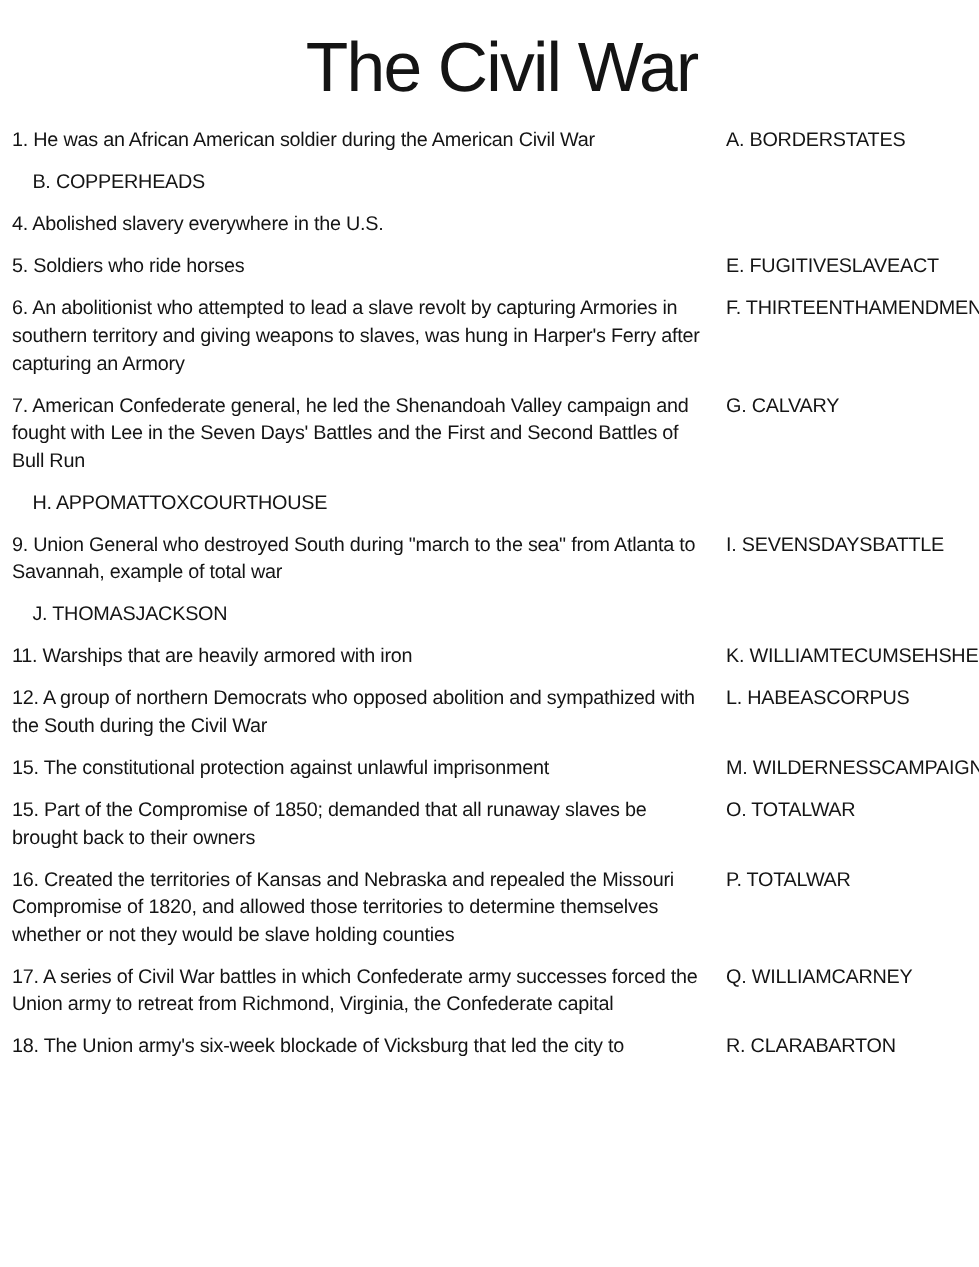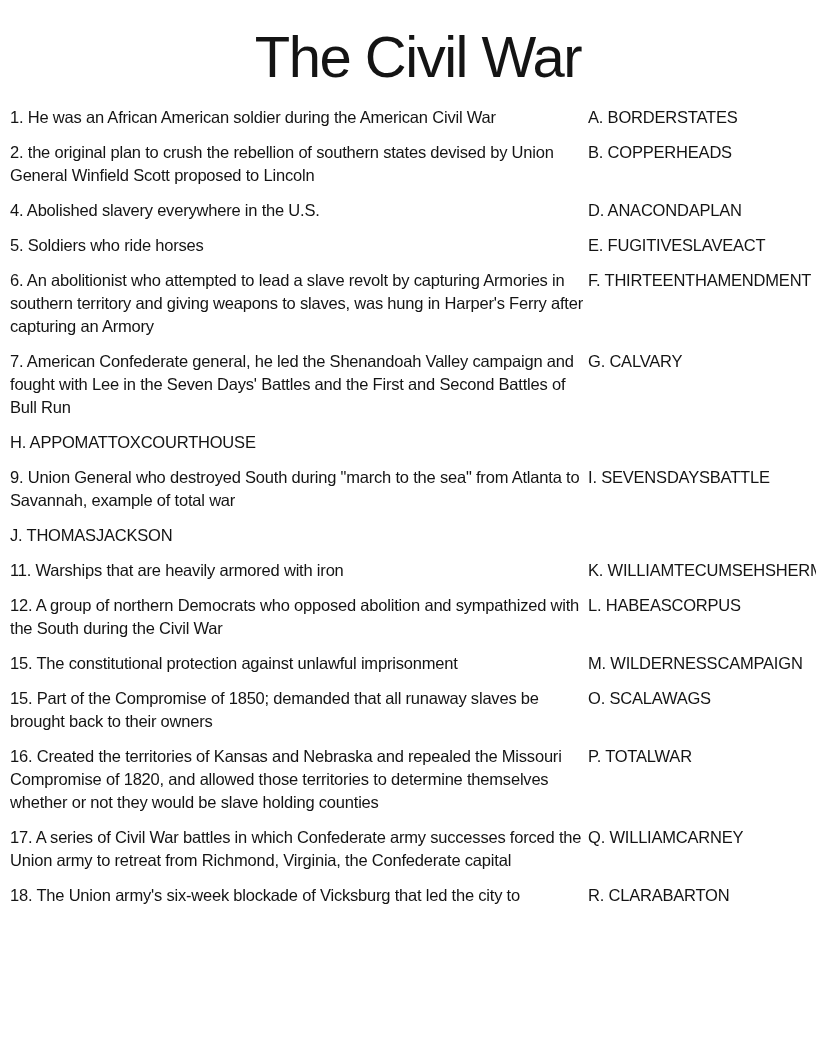--- a/index.html
+++ b/index.html
@@ -39,43 +39,42 @@
     margin-bottom: 12px;
   }
   .q {
     width: 578px;
     flex: 0 0 578px;
     font-size: 16.5px;
     line-height: 23px;
     letter-spacing: -0.2px;
   }
   .a {
+    margin-left: 17px;
     font-size: 16.5px;
     line-height: 23px;
     letter-spacing: -0.2px;
     white-space: nowrap;
   }
 </style>
 </head>
 <body>
 
 <div class="page">
   <h1 class="title">The Civil War</h1>
   <div class="rows">
       <div class="row">
         <div class="q">1. He was an African American soldier during the American Civil War</div>
         <div class="a">A. BORDERSTATES</div>
       </div>
       <div class="row">
-        <div class="q">2. the original plan to crush the rebellion of southern states devised by Union General Winfield Scott proposed to Lincoln</div>
         <div class="a">B. COPPERHEADS</div>
       </div>
       <div class="row">
         <div class="q">4. Abolished slavery everywhere in the U.S.</div>
-        <div class="a">D. ANACONDAPLAN</div>
       </div>
       <div class="row">
         <div class="q">5. Soldiers who ride horses</div>
         <div class="a">E. FUGITIVESLAVEACT</div>
       </div>
       <div class="row">
         <div class="q">6. An abolitionist who attempted to lead a slave revolt by capturing Armories in southern territory and giving weapons to slaves, was hung in Harper's Ferry after capturing an Armory</div>
         <div class="a">F. THIRTEENTHAMENDMENT</div>
       </div>
       <div class="row">
@@ -99,21 +98,21 @@
       <div class="row">
         <div class="q">12. A group of northern Democrats who opposed abolition and sympathized with the South during the Civil War</div>
         <div class="a">L. HABEASCORPUS</div>
       </div>
       <div class="row">
         <div class="q">15. The constitutional protection against unlawful imprisonment</div>
         <div class="a">M. WILDERNESSCAMPAIGN</div>
       </div>
       <div class="row">
         <div class="q">15. Part of the Compromise of 1850; demanded that all runaway slaves be brought back to their owners</div>
-        <div class="a">O. SCALAWAGS</div>
+        <div class="a">O. TOTALWAR</div>
       </div>
       <div class="row">
         <div class="q">16. Created the territories of Kansas and Nebraska and repealed the Missouri Compromise of 1820, and allowed those territories to determine themselves whether or not they would be slave holding counties</div>
         <div class="a">P. TOTALWAR</div>
       </div>
       <div class="row">
         <div class="q">17. A series of Civil War battles in which Confederate army successes forced the Union army to retreat from Richmond, Virginia, the Confederate capital</div>
         <div class="a">Q. WILLIAMCARNEY</div>
       </div>
       <div class="row">

